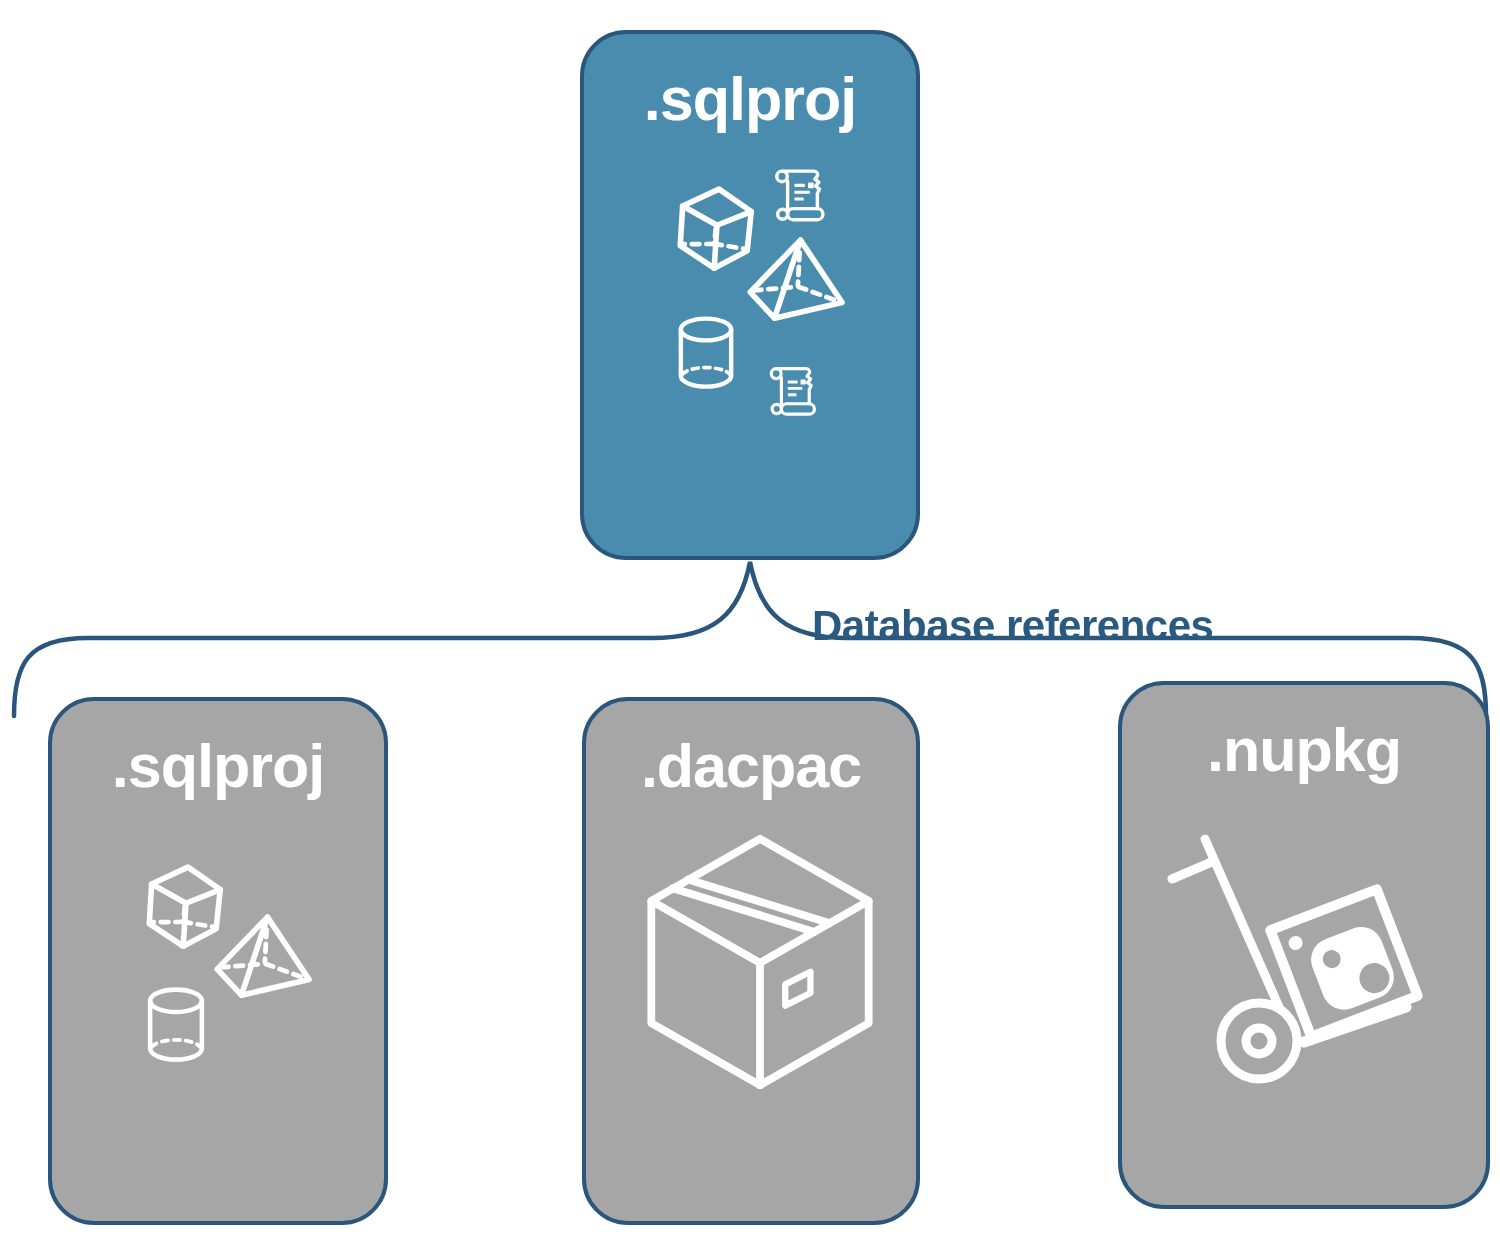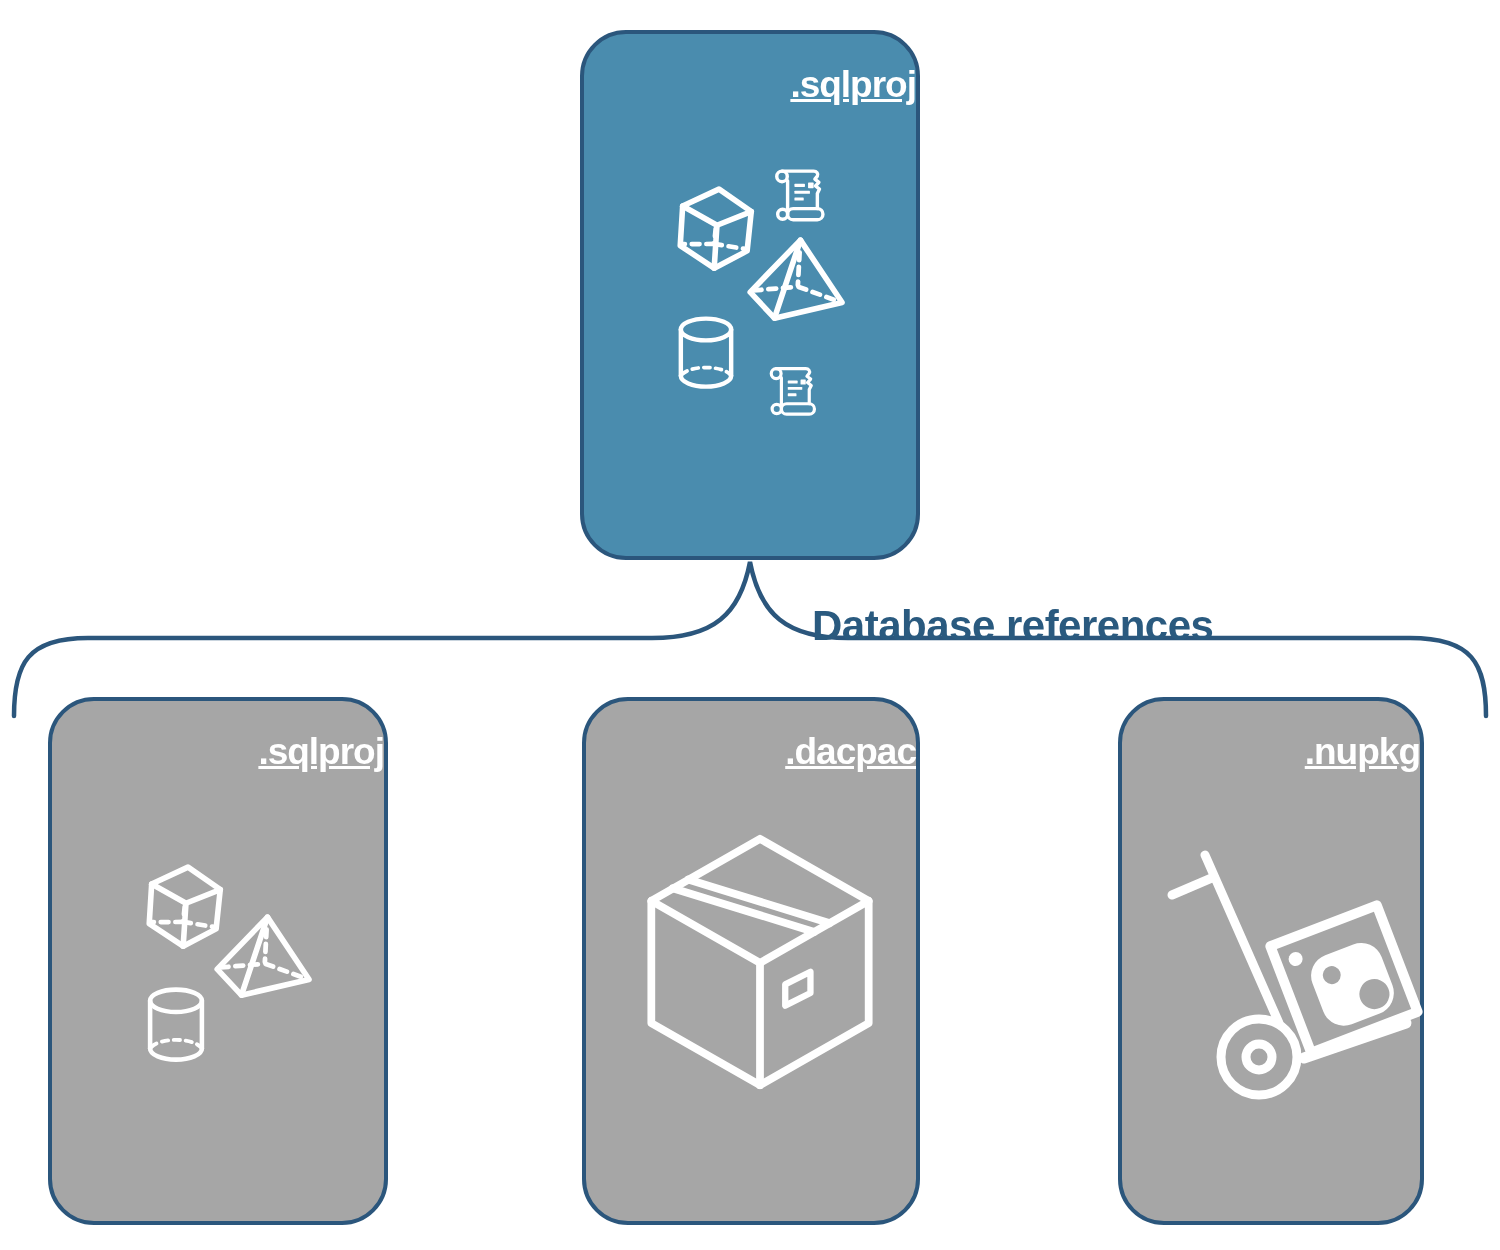--- a/index.html
+++ b/index.html
@@ -7,22 +7,22 @@
     position:relative;width:1500px;height:1250px;background:#fff;overflow:hidden;
     font-family:"Liberation Sans", sans-serif;
   }
   .card{
     position:absolute;box-sizing:border-box;border-radius:46px;
     border:4px solid var(--navy-border,#2B567C);
   }
   .card.teal{background:var(--accent-teal,#4A8CAE);}
   .card.gray{background:var(--card-gray,#A6A6A6);}
   .card-label{
-    position:absolute;left:0;top:30px;width:100%;text-align:right;
-    color:var(--label-white,#FFFFFF);font-weight:bold;font-size:37px;letter-spacing:-1px;text-decoration:underline;
+    position:absolute;left:0;top:30px;width:100%;text-align:center;
+    color:var(--label-white,#FFFFFF);font-weight:bold;font-size:61px;letter-spacing:-1px;
   }
   .icon{position:absolute;}
   #brace-svg{position:absolute;left:0;top:0;}
   #connector-label{
     position:absolute;left:812px;top:576px;width:470px;
     color:var(--label-navy,#2A5A7F);font-weight:bold;font-size:42px;letter-spacing:-0.5px;
     white-space:nowrap;
     margin-top:26px;
   }
   .wire{fill:none;stroke:#fff;stroke-width:6.5;stroke-linejoin:round;stroke-linecap:round;}
@@ -141,21 +141,21 @@
         <path d="M120,8 L232,72 V198 L120,262 L8,198 V72 Z"></path>
         <path d="M8,72 L120,136 L232,72"></path>
         <path d="M120,136 V262"></path>
         <path d="M30,59 L176,104"></path>
         <path d="M46,50 L192,95"></path>
         <path d="M146,158 L172,145 L172,167 L146,180 Z" stroke-width="6.5"></path>
       </g>
     </svg>
   </div>
 
-  <div class="card gray" style="left:1118px;top:697px;width:306px;height:528px;">
+  <div class="card gray" style="left:1118px;top:681px;width:372px;height:528px;">
     <div class="card-label">.nupkg</div>
 
     <svg class="icon" style="left:30px;top:142px;" width="280" height="320" viewBox="0 0 280 320">
       <g fill="none" stroke="#fff" stroke-width="9" stroke-linecap="round" stroke-linejoin="round">
         <path d="M20,52 L62,34"></path>
         <path d="M53,12 L127,180"></path>
         <circle cx="107" cy="214" r="38"></circle>
         <circle cx="107" cy="214" r="13"></circle>
         <path d="M152,215 L254,180" stroke-width="11"></path>
       </g>

